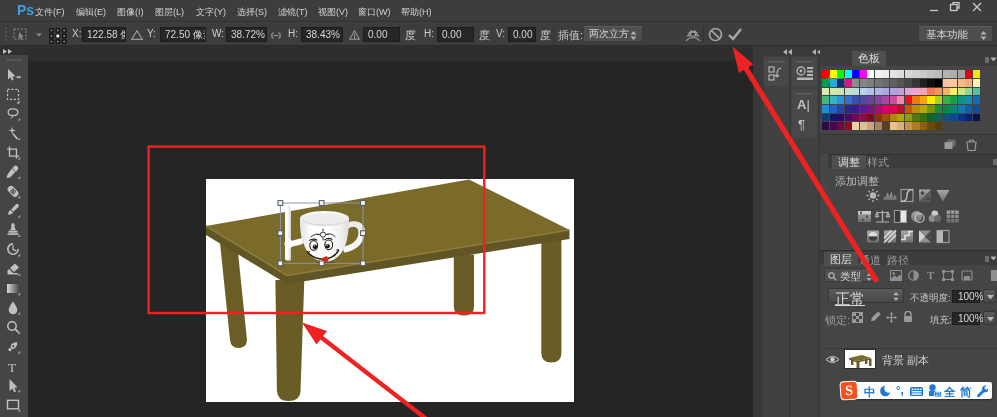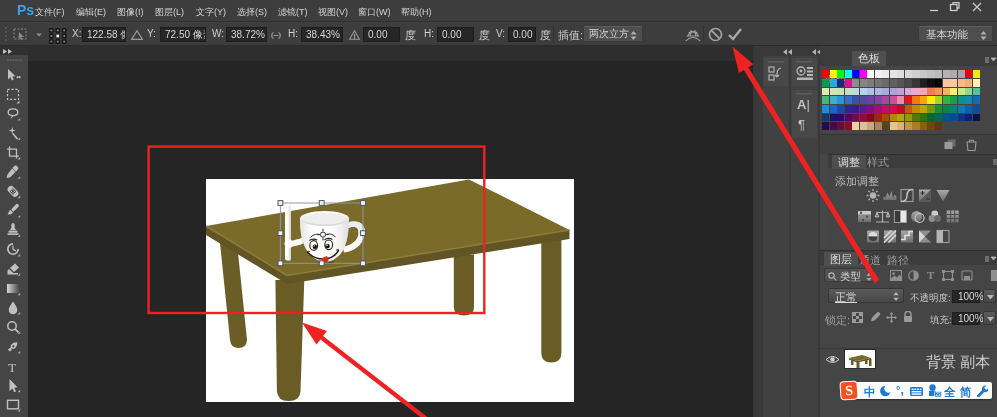--- a/index.html
+++ b/index.html
@@ -686,21 +686,21 @@
               <rect x="9" y="8" width="3" height="3"></rect>
             </g>
           </svg>
       <svg class="abs" style="left:141px;top:19px;" width="12" height="11">
             <rect x="1" y="1" width="10" height="9" rx="1" fill="none" stroke="#8f8f8f" stroke-width="1.1"></rect>
             <rect x="3" y="6" width="6" height="4" fill="#8f8f8f"></rect>
           </svg>
       <div class="abs" style="left:171px;top:19px;width:6px;height:11px;background:#8f8f8f;"></div>
 
       <div class="abs" style="left:8px;top:37px;width:76px;height:15px;background:linear-gradient(#5b5b5b,#474747);border:1px solid #363636;border-radius:2px;">
-        <span class="abs" style="left:6px;top:1px;color:#d9d9d9;font-size:11px;text-decoration:underline;">正常</span>
+        <span class="abs" style="left:6px;top:1px;color:#d9d9d9;font-size:15px;text-decoration:underline;">正常</span>
         <svg class="abs" style="left:64px;top:3px;" width="6" height="9">
               <path d="M3,0 L5.7,3.2 L0.3,3.2 Z M3,9 L5.7,5.8 L0.3,5.8 Z" fill="#b5b5b5"></path>
             </svg>
       </div>
       <span class="abs" style="left:90px;top:41px;color:#c9c9c9;font-size:9.5px;white-space:nowrap;">不透明度:</span>
       <div class="abs" style="left:132px;top:38.5px;width:28px;height:13px;background:#262626;border:1px solid #1e1e1e;"></div>
           <span class="abs" style="left:138px;top:40px;color:#d9d9d9;font-size:10px;">100%</span>
       <div class="abs" style="left:163px;top:38px;width:13px;height:14px;background:linear-gradient(#5b5b5b,#474747);border:1px solid #363636;border-radius:2px;">
             <svg class="abs" style="left:3px;top:5px;" width="7" height="5">
               <path d="M0,0 L7,0 L3.5,4.5 Z" fill="#b5b5b5"></path>
@@ -746,21 +746,21 @@
           <svg width="30" height="18" viewBox="0 0 30 18">
                 <rect width="30" height="18" fill="#fff"></rect>
                 <path d="M4,8 L17,5 L26,8 L12,11 Z" fill="#7a6b2b"></path>
                 <path d="M4,8 L12,11 L26,8 L26,9.5 L12,12.5 L4,9.5 Z" fill="#625525"></path>
                 <rect x="6" y="9" width="2.5" height="6" fill="#695d25"></rect>
                 <rect x="11.5" y="12" width="3" height="6" fill="#695d25"></rect>
                 <rect x="20" y="9" width="2.5" height="5" fill="#695d25"></rect>
                 <rect x="24" y="9" width="2.5" height="7" fill="#695d25"></rect>
               </svg>
         </div>
-        <span class="abs" style="left:62px;top:4px;color:#cfcfcf;font-size:15px;margin-left:44px;">背景 副本</span>
+        <span class="abs" style="left:62px;top:4px;color:#cfcfcf;font-size:11px;">背景 副本</span>
       </div>
     </div>
   </div>
 </div>
 
 <div class="abs" style="left:840px;top:380px;width:154px;height:22px;">
   <div class="abs" style="left:15px;top:2px;width:137px;height:17px;background:#fdfdfd;border-radius:0 2px 2px 0;box-shadow:0 1px 2px rgba(0,0,0,0.35);"></div>
   <div class="abs" style="left:0;top:0.5px;width:18px;height:19px;background:#f4511e;border-radius:4px;border:1px solid #fff;color:#fff;font-weight:bold;font-size:14px;text-align:center;line-height:17px;font-family:'Liberation Serif';transform:rotate(-4deg);">S</div>
   <span class="abs" style="left:24px;top:4.5px;color:#1f7ad4;font-size:11.5px;font-weight:bold;">中</span>
   <svg class="abs" style="left:40px;top:5px;" width="12" height="12">

